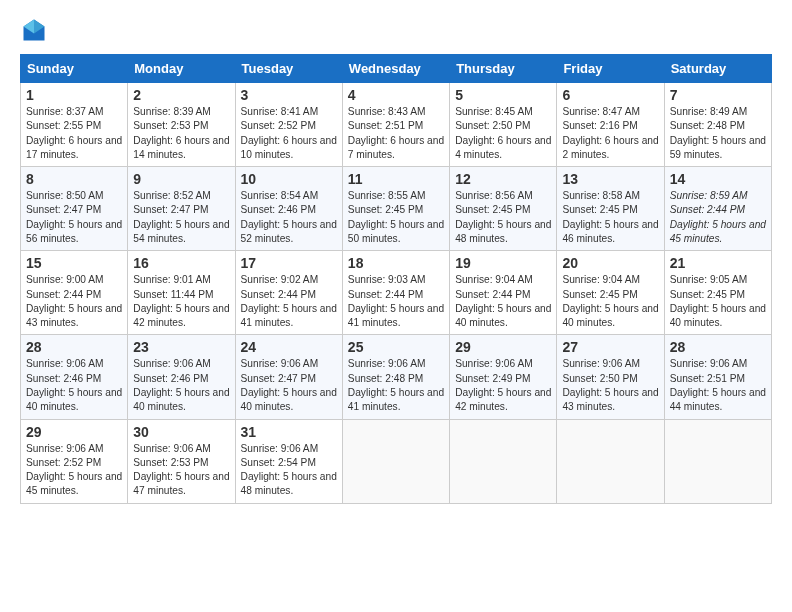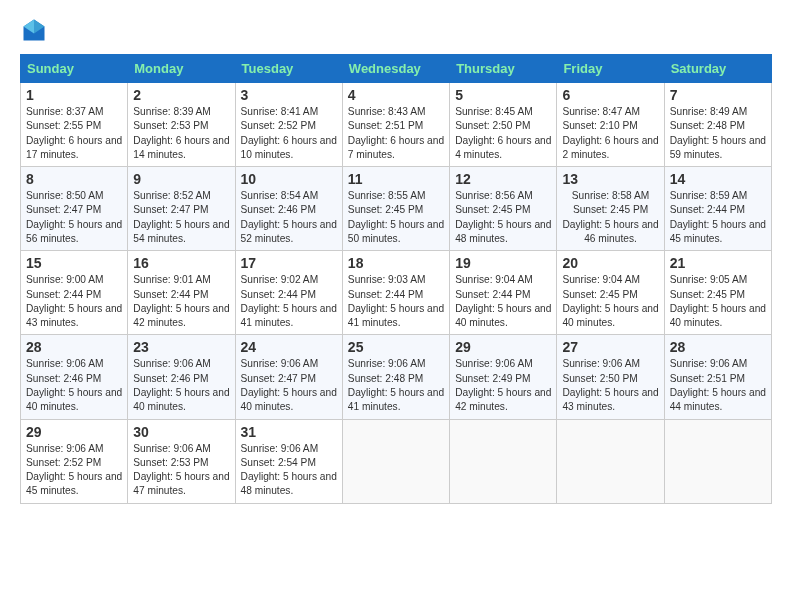--- a/index.html
+++ b/index.html
@@ -30,21 +30,21 @@
     .title-block { text-align: right; }
     .month-title { font-size: 36px; font-weight: bold; color: #333; }
     .location { font-size: 16px; color: #555; margin-top: 2px; }
     .calendar {
       width: 100%;
       border-collapse: collapse;
       font-size: 11px;
     }
     .calendar th {
       background: #1a6fc4;
-      color: #86efac;
+      color: #ffffff;
       text-align: left;
       padding: 6px 6px;
       font-size: 13px;
       font-weight: bold;
       border: 1px solid #1a6fc4;
     }
     .calendar td {
       vertical-align: top;
       border: 1px solid #ccc;
       padding: 4px 5px;
@@ -134,21 +134,21 @@
         </td>
         <td>
           <span class="day-num">5</span>
           <div class="day-info" style="white-space: pre-wrap;">Sunrise: 8:45 AM
 Sunset: 2:50 PM
 Daylight: 6 hours and 4 minutes.</div>
         </td>
         <td>
           <span class="day-num">6</span>
           <div class="day-info" style="white-space: pre-wrap;">Sunrise: 8:47 AM
-Sunset: 2:10 PM
+Sunset: 2:16 PM
 Daylight: 6 hours and 2 minutes.</div>
         </td>
         <td>
           <span class="day-num">7</span>
           <div class="day-info" style="white-space: pre-wrap;">Sunrise: 8:49 AM
 Sunset: 2:48 PM
 Daylight: 5 hours and 59 minutes.</div>
         </td>
       </tr>
       <tr>
@@ -177,42 +177,42 @@
 Daylight: 5 hours and 50 minutes.</div>
         </td>
         <td>
           <span class="day-num">12</span>
           <div class="day-info" style="white-space: pre-wrap;">Sunrise: 8:56 AM
 Sunset: 2:45 PM
 Daylight: 5 hours and 48 minutes.</div>
         </td>
         <td>
           <span class="day-num">13</span>
-          <div class="day-info" style="white-space: pre-wrap; text-align: center;">Sunrise: 8:58 AM
+          <div class="day-info" style="white-space: pre-wrap;">Sunrise: 8:58 AM
 Sunset: 2:45 PM
 Daylight: 5 hours and 46 minutes.</div>
         </td>
         <td>
           <span class="day-num">14</span>
-          <div class="day-info" style="white-space: pre-wrap;">Sunrise: 8:59 AM
+          <div class="day-info" style="white-space: pre-wrap; font-style: italic;">Sunrise: 8:59 AM
 Sunset: 2:44 PM
 Daylight: 5 hours and 45 minutes.</div>
         </td>
       </tr>
       <tr>
         <td>
           <span class="day-num">15</span>
           <div class="day-info" style="white-space: pre-wrap;">Sunrise: 9:00 AM
 Sunset: 2:44 PM
 Daylight: 5 hours and 43 minutes.</div>
         </td>
         <td>
           <span class="day-num">16</span>
           <div class="day-info" style="white-space: pre-wrap;">Sunrise: 9:01 AM
-Sunset: 2:44 PM
+Sunset: 11:44 PM
 Daylight: 5 hours and 42 minutes.</div>
         </td>
         <td>
           <span class="day-num">17</span>
           <div class="day-info" style="white-space: pre-wrap;">Sunrise: 9:02 AM
 Sunset: 2:44 PM
 Daylight: 5 hours and 41 minutes.</div>
         </td>
         <td>
           <span class="day-num">18</span>

